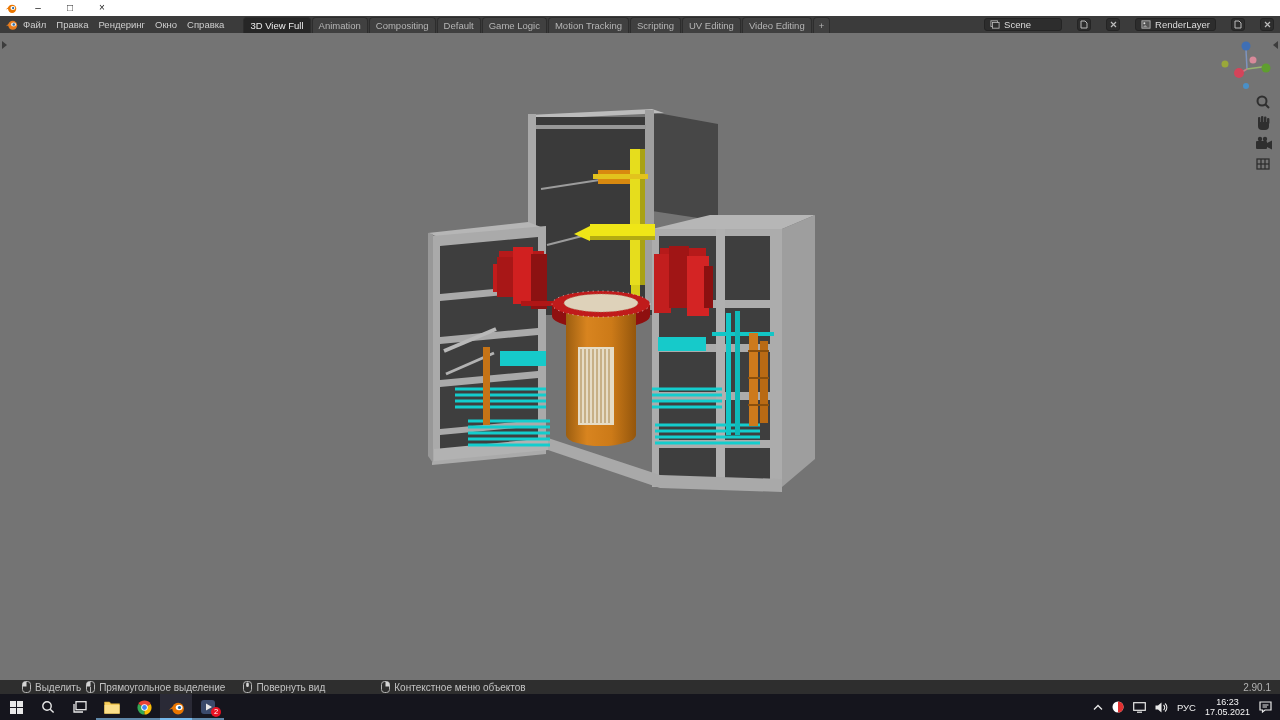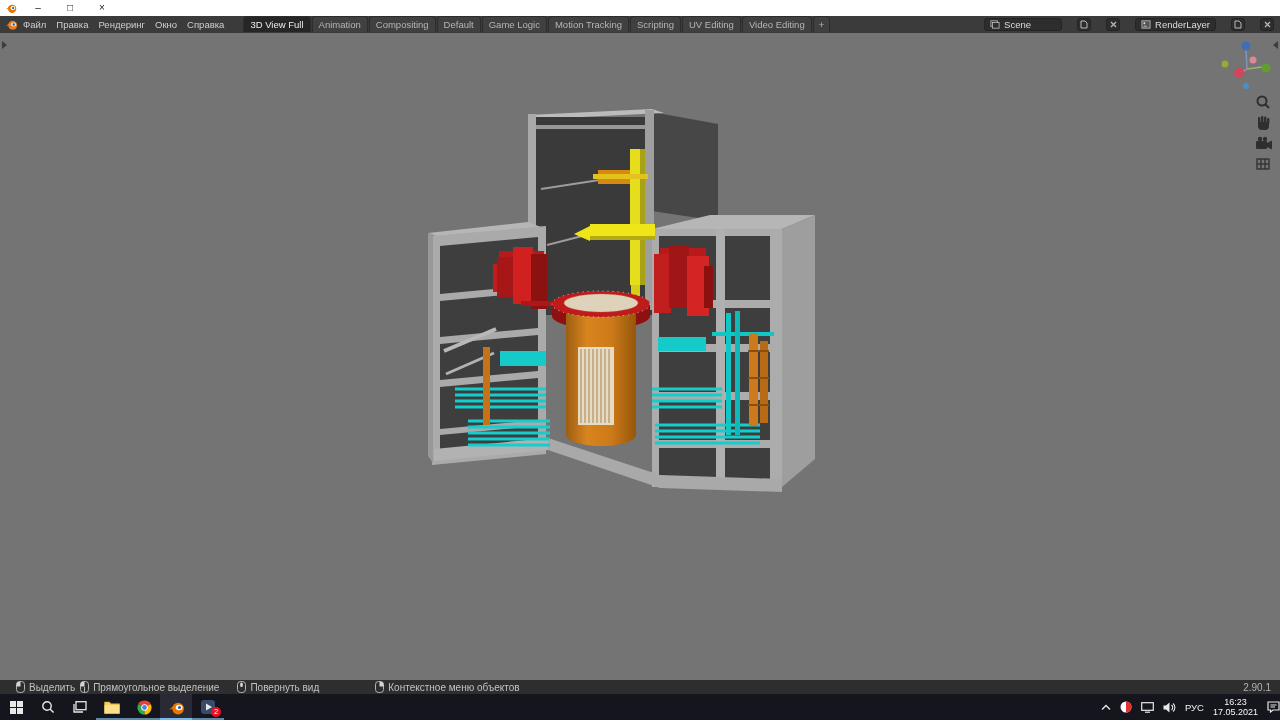--- a/index.html
+++ b/index.html
@@ -23,21 +23,21 @@
   .wc { width:32px; text-align:center; font-size:10px; line-height:15px; color:#222; cursor:default; }
 
   
   #header {
     position:absolute; top:16px; left:0; right:0; height:17px;
     background:#3b3b3b; display:flex; align-items:center;
     font-size:9.5px; color:#cfcfcf;
   }
   .hd-logo { margin-left:5px; flex:none; }
   .menu-item { padding:0 5px; flex:none; }
-  .tabs { display:flex; align-items:flex-start; height:17px; margin-left:14px; flex:none; }
+  .tabs { display:flex; align-items:center; height:17px; margin-left:14px; flex:none; }
   .tab {
     padding:2px 6px 2px; background:#404040; color:#b5b5b5;
     border:1px solid #2d2d2d; border-bottom:none;
     border-radius:4px 4px 0 0; margin-right:1px; white-space:nowrap;
   }
   .tab.active { background:#262626; color:#ededed; }
   .tab.add { padding:2px 5px; }
   .hd-right { margin-left:auto; display:flex; align-items:center; gap:15px; padding-right:6px; }
   .selector {
     display:flex; align-items:center; gap:4px;
@@ -53,21 +53,21 @@
   #viewport { position:absolute; top:33px; left:0; width:1280px; height:647px; background:#747474; }
   #scene { position:absolute; top:0; left:0; display:block; }
 
   
   #statusbar {
     position:absolute; top:680px; left:0; right:0; height:14px;
     background:#2e2e2e; display:flex; align-items:center;
     font-size:10px; color:#c2c2c2; white-space:nowrap;
   }
   .sb-group { display:inline-flex; align-items:center; gap:4px; }
-  #statusbar .sb-group:nth-of-type(1){ margin-left:16px; }
+  #statusbar .sb-group:nth-of-type(1){ margin-left:22px; }
   #statusbar .sb-group:nth-of-type(2){ margin-left:5px; }
   #statusbar .sb-group:nth-of-type(3){ margin-left:18px; }
   #statusbar .sb-group:nth-of-type(4){ margin-left:56px; }
   .sb-version { margin-left:auto; margin-right:9px; color:#b2b2b2; }
 
   
   #taskbar {
     position:absolute; top:694px; left:0; right:0; height:26px;
     background:#15151d; display:flex; align-items:center; color:#eee;
   }
@@ -75,21 +75,21 @@
     width:32px; height:26px; display:flex; align-items:center; justify-content:center;
     background:transparent; border:none; padding:0; position:relative; flex:none;
   }
   .tb-btn.open { box-shadow: inset 0 -2px 0 #5f87a8; }
   .tb-btn.active-app { background:#2a2a36; box-shadow: inset 0 -2px 0 #76b9ed; }
   .badge {
     position:absolute; right:3px; bottom:3px; min-width:10px; height:10px;
     border-radius:5px; background:#e81123; color:#fff;
     font-size:7.5px; line-height:10px; text-align:center; padding:0 1px;
   }
-  .tb-tray { margin-left:auto; display:flex; align-items:center; gap:9px; }
+  .tb-tray { margin-left:auto; display:flex; align-items:center; gap:9px; padding-right:8px; }
   .tray-ic { display:inline-flex; align-items:center; justify-content:center; }
   .tray-lang { font-size:9.5px; color:#f0f0f0; }
   .tray-clock { font-size:9px; line-height:10.5px; text-align:center; color:#f5f5f5; }
 </style>
 </head>
 <body>
 
 <div id="titlebar">
   <svg class="tb-logo" width="12" height="12" viewBox="0 0 16 16">
     <path d="M1,10 L8,4 l3,3 z" fill="#ea7600"></path>

